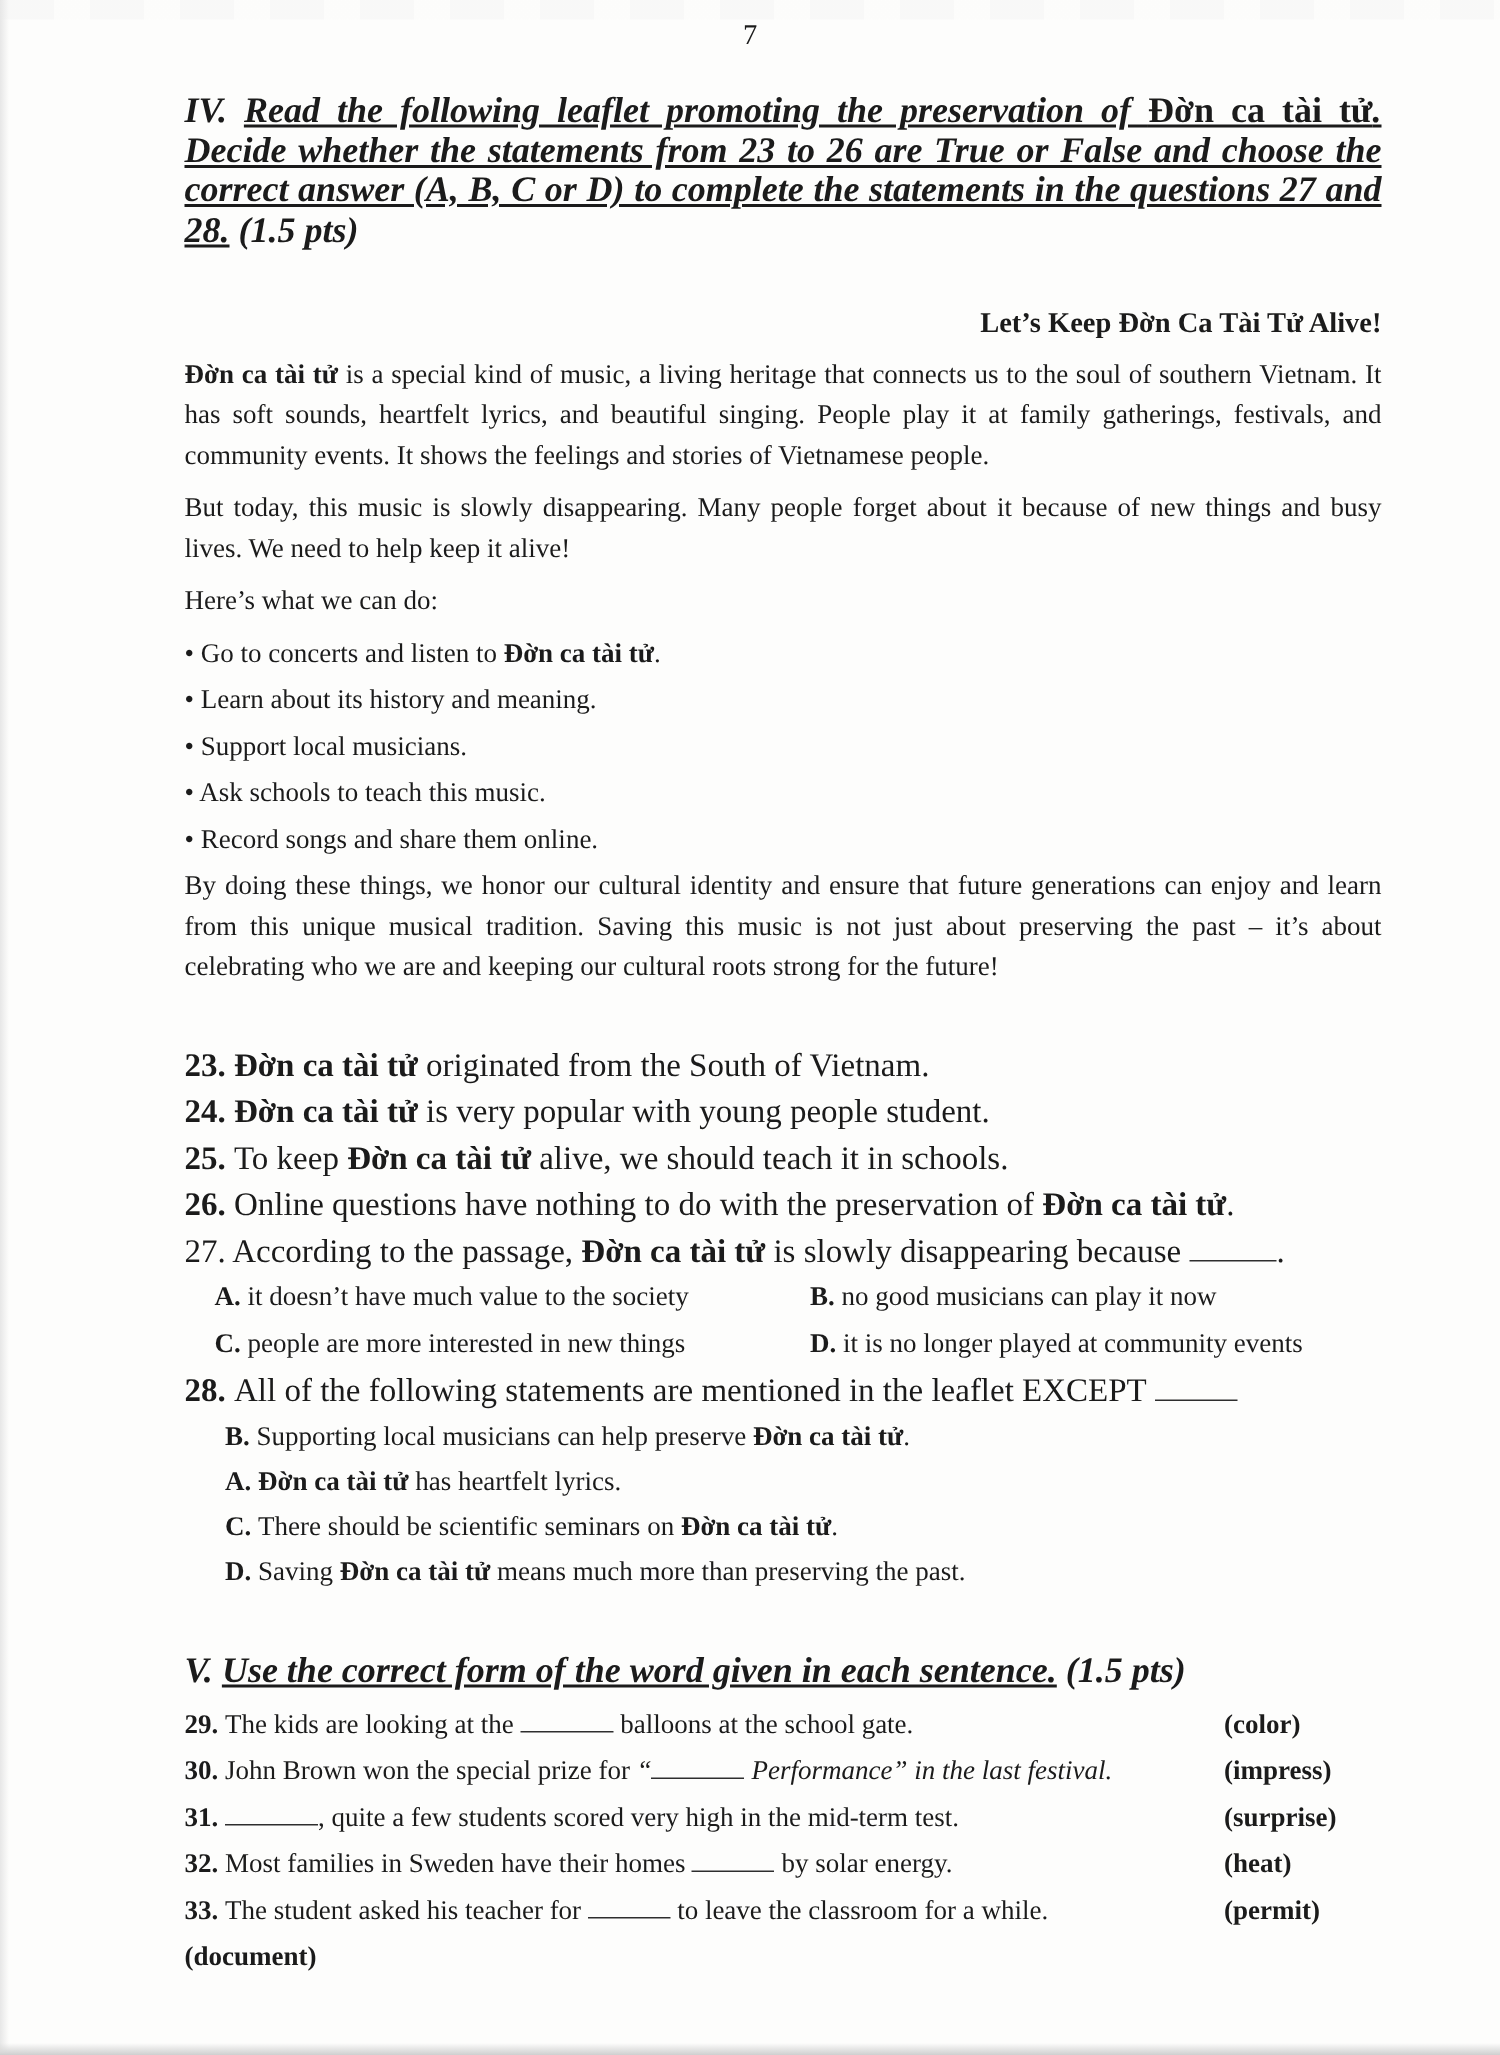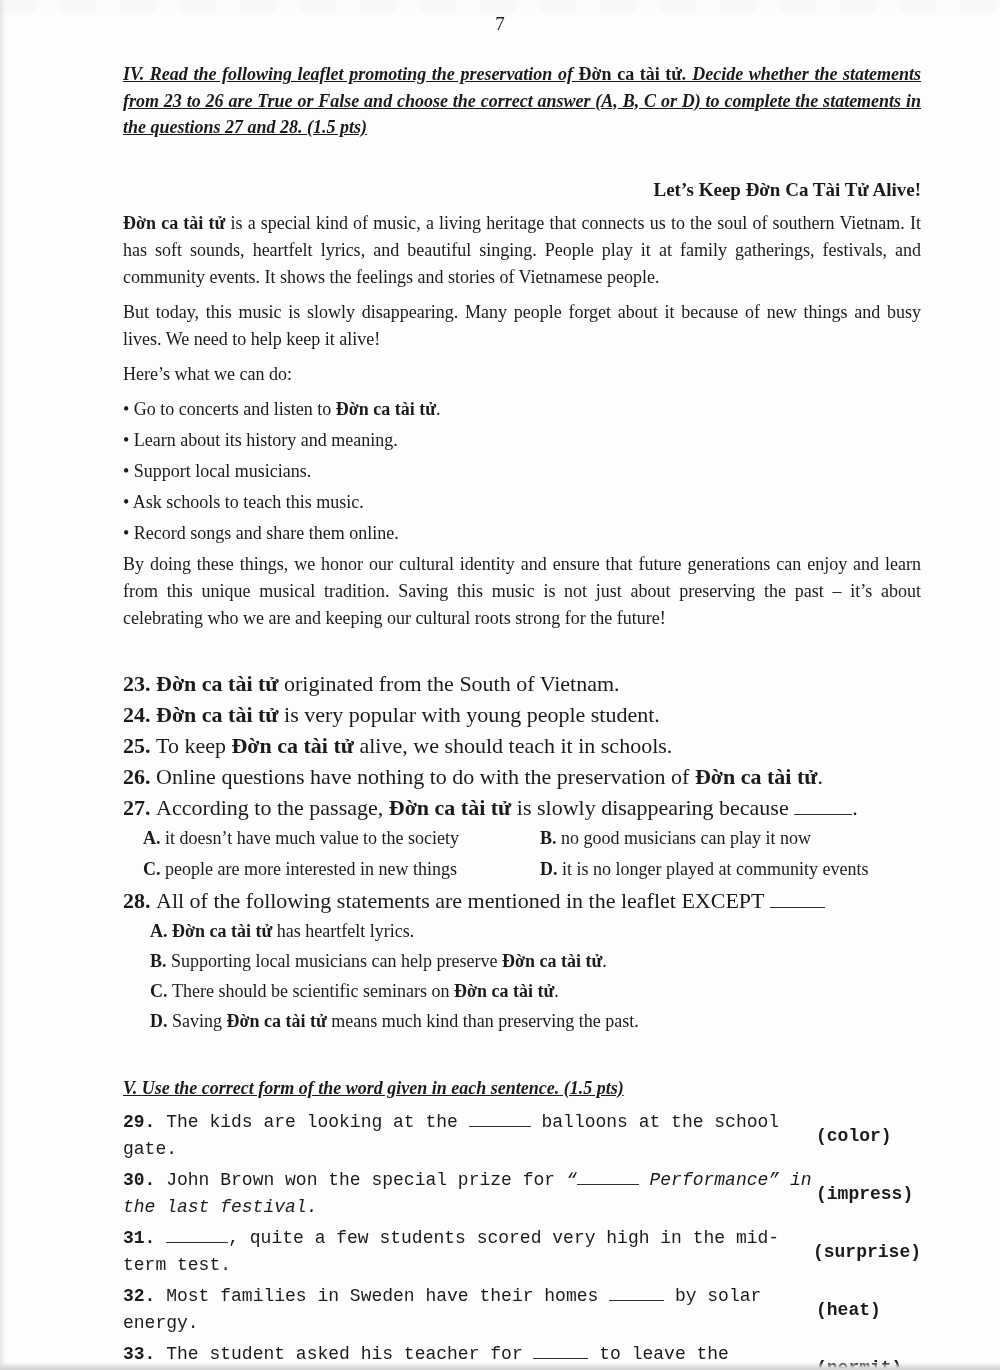--- a/index.html
+++ b/index.html
@@ -9,31 +9,31 @@
     font-family:"Liberation Serif","DejaVu Serif",serif;
   }
   .edge-left{position:absolute;left:0;top:0;bottom:0;width:6px;
     background:linear-gradient(to right,#e7e7e7,rgba(255,255,255,0));}
   .edge-bottom{position:absolute;left:0;right:0;bottom:0;height:8px;
     background:linear-gradient(to bottom,rgba(255,255,255,0),#dadada 75%,#cfcfcf);}
   .scan-top{position:absolute;top:0;left:0;right:0;height:13px;opacity:.45;
     background:repeating-linear-gradient(90deg,#f2f2f2 0 36px,#fbfbfa 36px 60px);}
   .page-number{text-align:center;font-size:19px;padding-top:13px;line-height:22px;}
   .content{padding:26px 79px 0 123px;}
-  .sec-heading{font-size:18px;line-height:26.5px;text-align:justify;margin:0;text-decoration:underline;}
+  .sec-heading{font-size:24px;line-height:26.5px;text-align:justify;margin:0;}
   .leaflet-title{font-size:19px;font-weight:bold;text-align:right;margin:38px 0 9px;}
   .para{font-size:18px;line-height:27px;text-align:justify;margin:0 0 8px;}
   .bullet{font-size:18px;line-height:27px;margin:0 0 4px;}
   .q-block{margin-top:38px;}
   .q-row{font-size:22px;line-height:27px;margin:0 0 4px;}
   .opt-grid{display:grid;grid-template-columns:397px auto;padding-left:20px;}
   .opt{font-size:18px;line-height:27px;margin:0 0 4px;}
   .opt28{font-size:18px;line-height:27px;margin:0 0 3px;padding-left:27px;}
   .sec-v{margin-top:40px;margin-bottom:8px;}
-  .wf-row{display:flex;align-items:center;font-size:18px;line-height:27px;margin:0 0 4px;font-family:Liberation Mono, monospace;}
+  .wf-row{display:flex;align-items:center;font-size:18px;line-height:27px;margin:0 0 4px;}
   .wf-text{flex:1 1 auto;}
   .hint{flex:0 0 105px;font-weight:bold;white-space:nowrap;}
   .blank{display:inline-block;height:0.85em;border-bottom:1.5px solid #2e2e2e;vertical-align:baseline;}
 </style>
 </head>
 <body>
 
 <div class="page">
   <div class="scan-top"></div>
   <div class="edge-left"></div>
@@ -57,34 +57,34 @@
     <p class="bullet"><span>• Ask schools to teach this music.</span></p>
     <p class="bullet"><span>• Record songs and share them online.</span></p>
 
     <p class="para"><span>By doing these things, we honor our cultural identity and ensure that future generations can enjoy and learn from this unique musical tradition. Saving this music is not just about preserving the past – it’s about celebrating who we are and keeping our cultural roots strong for the future!</span></p>
 
     <div class="q-block">
       <p class="q-row"><span style="font-weight: bold;">23. Đờn ca tài tử</span><span> originated from the South of Vietnam.</span></p>
       <p class="q-row"><span style="font-weight: bold;">24. Đờn ca tài tử</span><span> is very popular with young people student.</span></p>
       <p class="q-row"><span style="font-weight: bold;">25. </span><span>To keep </span><span style="font-weight: bold;">Đờn ca tài tử</span><span> alive, we should teach it in schools.</span></p>
       <p class="q-row"><span style="font-weight: bold;">26. </span><span>Online questions have nothing to do with the preservation of </span><span style="font-weight: bold;">Đờn ca tài tử</span><span>.</span></p>
-      <p class="q-row"><span style="font-weight: bold;">27. </span><span>According to the passage, </span><span style="font-weight: bold;">Đờn ca tài tử</span><span> is slowly disappearing because </span><span class="blank" style="width: 58px;"></span><span>.</span></p>
+      <p class="q-row"><span style="font-weight: normal;">27. </span><span>According to the passage, </span><span style="font-weight: bold;">Đờn ca tài tử</span><span> is slowly disappearing because </span><span class="blank" style="width: 58px;"></span><span>.</span></p>
 
       <div class="opt-grid">
         <p class="opt"><span style="font-weight: bold;">A. </span><span>it doesn’t have much value to the society</span></p>
         <p class="opt"><span style="font-weight: bold;">B. </span><span>no good musicians can play it now</span></p>
         <p class="opt"><span style="font-weight: bold;">C. </span><span>people are more interested in new things</span></p>
         <p class="opt"><span style="font-weight: bold;">D. </span><span>it is no longer played at community events</span></p>
       </div>
 
       <p class="q-row"><span style="font-weight: bold;">28. </span><span>All of the following statements are mentioned in the leaflet EXCEPT </span><span class="blank" style="width: 55px;"></span></p>
+      <p class="opt28"><span style="font-weight: bold;">B. </span><span>Supporting local musicians can help preserve </span><span style="font-weight: bold;">Đờn ca tài tử</span><span>.</span></p>
       <p class="opt28"><span style="font-weight: bold;">A. Đờn ca tài tử</span><span> has heartfelt lyrics.</span></p>
-      <p class="opt28"><span style="font-weight: bold;">B. </span><span>Supporting local musicians can help preserve </span><span style="font-weight: bold;">Đờn ca tài tử</span><span>.</span></p>
       <p class="opt28"><span style="font-weight: bold;">C. </span><span>There should be scientific seminars on </span><span style="font-weight: bold;">Đờn ca tài tử</span><span>.</span></p>
-      <p class="opt28"><span style="font-weight: bold;">D. </span><span>Saving </span><span style="font-weight: bold;">Đờn ca tài tử</span><span> means much kind than preserving the past.</span></p>
+      <p class="opt28"><span style="font-weight: bold;">D. </span><span>Saving </span><span style="font-weight: bold;">Đờn ca tài tử</span><span> means much more than preserving the past.</span></p>
     </div>
 
     <p class="sec-heading sec-v"><span style="font-weight: bold; font-style: italic;">V. </span><span style="font-weight: bold; font-style: italic; text-decoration: underline;">Use the correct form of the word given in each sentence.</span><span style="font-weight: bold; font-style: italic;"> (1.5 pts)</span></p>
 
     <div class="wf-row">
       <p class="wf-text" style="margin:0"><span style="font-weight: bold;">29. </span><span>The kids are looking at the </span><span class="blank" style="width: 62px;"></span><span> balloons at the school gate.</span></p>
       <span class="hint">(color)</span>
     </div>
     <div class="wf-row">
       <p class="wf-text" style="margin:0"><span style="font-weight: bold;">30. </span><span>John Brown won the special prize for </span><span style="font-style: italic;">“</span><span class="blank" style="width: 62px;"></span><span style="font-style: italic;"> Performance” in the last festival.</span></p>

